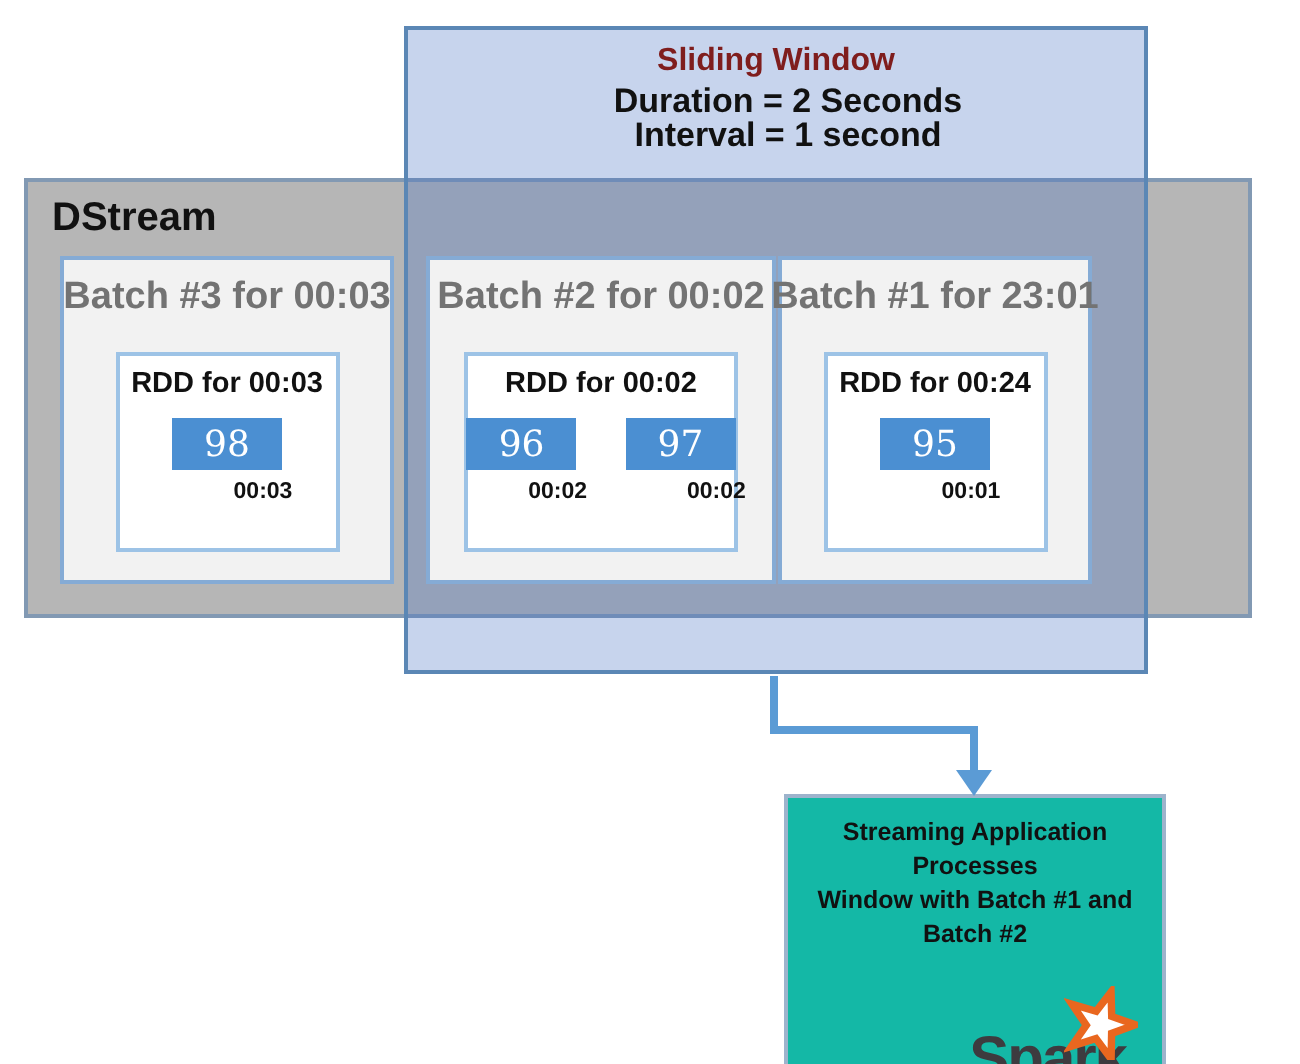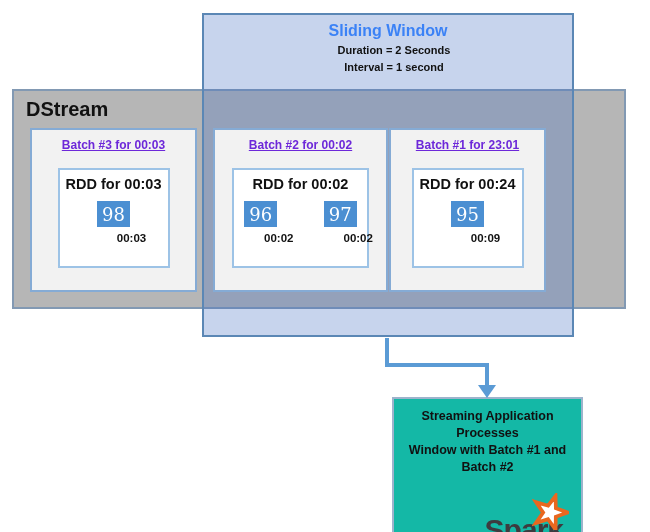--- a/index.html
+++ b/index.html
@@ -20,45 +20,45 @@
     position:absolute; left:12px; top:7px;
     font-size:20px; font-weight:bold; color:#111;
   }
 
   
   .sliding-window {
     position:absolute; left:202px; top:13px; width:372px; height:324px;
     background:rgba(68,114,196,0.30); border:2px solid #5b87b5; z-index:2;
     text-align:center; padding-top:7px;
   }
-  .sw-title { font-size:16px; font-weight:bold; color:#3b82f6; margin-bottom:2px; }
-  .sw-line  { font-size:11px; font-weight:600; color:#111; line-height:17px;margin-left:12px; }
+  .sw-title { font-size:16px; font-weight:bold; color:#7f1d1d; margin-bottom:2px; }
+  .sw-line  { font-size:17px; font-weight:600; color:#111; line-height:17px;margin-left:12px; }
 
   
   .batch {
     position:absolute; top:128px; height:164px; z-index:3;
     background:#f2f2f2; border:2px solid #85abd5;
     display:flex; flex-direction:column; align-items:center; padding-top:8px;
   }
   .batch-3 { left:30px;  width:167px; }
   .batch-2 { left:213px; width:175px; }
   .batch-1 { left:389px; width:157px; }
-  .batch-title { font-size:12px; font-weight:bold; color:#6d28d9; white-space:nowrap;text-decoration:underline; }
+  .batch-title { font-size:19px; font-weight:bold; color:#737373; white-space:nowrap; }
 
   .rdd {
     margin-top:16px; background:#ffffff; border:2px solid #9dc3e6; height:100px;
     display:flex; flex-direction:column; align-items:center; padding:6px 10px 0 10px;
   }
   .rdd-w1 { width:112px; }
   .rdd-w2 { width:137px; }
   .rdd-title { font-size:14.5px; font-weight:bold; color:#111; white-space:nowrap; }
   .cells-row { display:flex; gap:14px; margin-top:9px; }
   .cell-col { display:flex; flex-direction:column; align-items:center; }
   .cell {
-    width:33px; height:26px; background:#4b8fd2; color:#ffffff;
+    width:55px; height:26px; background:#4b8fd2; color:#ffffff;
     font-family:"DejaVu Serif", serif; font-size:18px;
     display:flex; align-items:center; justify-content:center;
   }
   .cell-time { margin-top:5px; font-size:11.5px; font-weight:bold; color:#111;margin-left:36px; }
 
   
   .arrow-layer {
     position:absolute; left:0; top:0; width:650px; height:532px;
     z-index:4; pointer-events:none;
   }
@@ -124,21 +124,21 @@
     </div>
   </div>
 
   <div class="batch batch-1">
     <div class="batch-title">Batch #1 for 23:01</div>
     <div class="rdd rdd-w1">
       <div class="rdd-title">RDD for 00:24</div>
       <div class="cells-row">
         <div class="cell-col">
           <div class="cell">95</div>
-          <div class="cell-time">00:09</div>
+          <div class="cell-time">00:01</div>
         </div>
       </div>
     </div>
   </div>
 
   <svg class="arrow-layer" viewBox="0 0 650 532" xmlns="http://www.w3.org/2000/svg">
     <path d="M387 338 L387 365 L487 365 L487 386" fill="none" stroke="#5b9bd5" stroke-width="4"></path>
     <polygon points="478,385 496,385 487,398" fill="#5b9bd5"></polygon>
   </svg>
 

